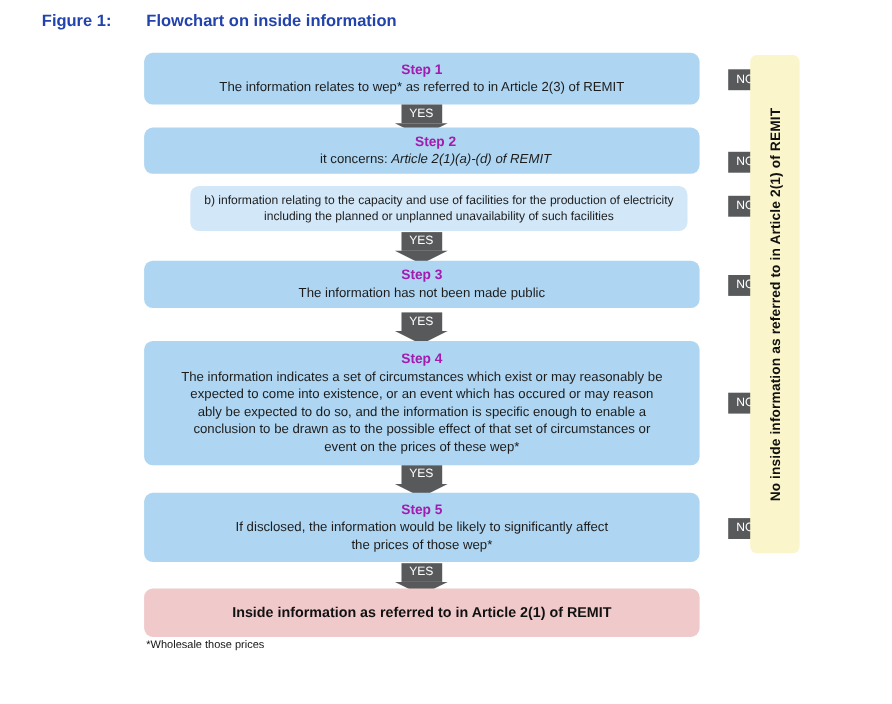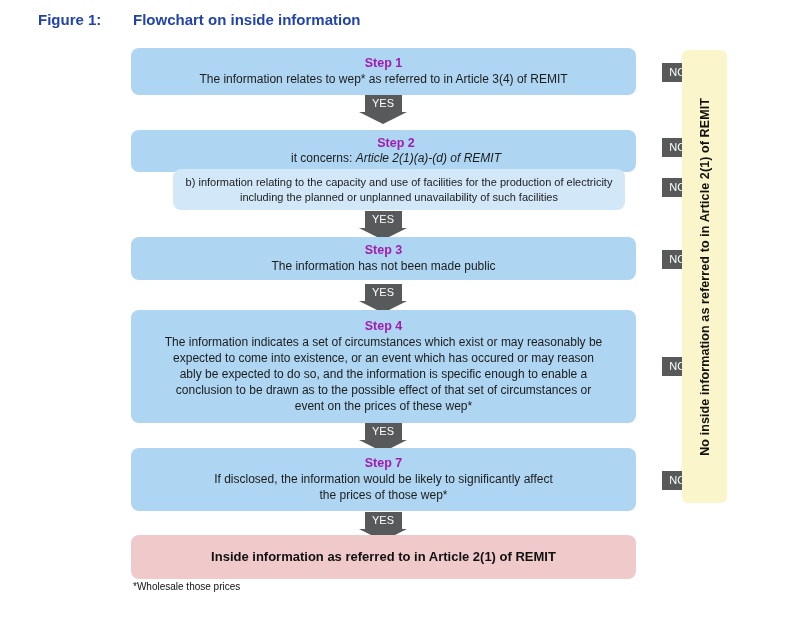--- a/index.html
+++ b/index.html
@@ -30,21 +30,21 @@
     background: #aed5f1; border-radius: 8px;
     display: flex; flex-direction: column; justify-content: center;
     text-align: center; padding: 2px 10px;
     color: #1c1c1c;
   }
   .box-title { font-weight: 700; font-size: 12.5px; line-height: 1.32; color: #a21caf; }
   .box-body  { font-size: 12px; line-height: 1.33; white-space: pre-line; }
   .italic    { font-style: italic; }
 
   .s1 { top: 48px;  height: 47px; }
-  .s2 { top: 130px; height: 42px; padding-left: 35px; }
+  .s2 { top: 116px; height: 42px; padding-left: 35px; }
   .sub {
     left: 173px; width: 452px; top: 169px; height: 41px;
     background: #d2e7f8; border-radius: 8px;
   }
   .sub .box-body { font-size: 11px; white-space: normal; line-height: 1.3; }
   .s3 { top: 237px; height: 43px; }
   .s4 { top: 310px; height: 113px; }
   .s5 { top: 448px; height: 63px; }
 
   .outcome {
@@ -125,21 +125,21 @@
 </head>
 <body>
 
 <div id="canvas">
 
   <div class="fig-label">Figure 1:</div>
   <div class="fig-title">Flowchart on inside information</div>
 
   <div class="box s1">
     <div class="box-title">Step 1</div>
-    <div class="box-body">The information relates to wep* as referred to in Article 3(4) of REMIT</div>
+    <div class="box-body">The information relates to wep* as referred to in Article 2(3) of REMIT</div>
   </div>
   <div class="yes-arrow y1">
     <div class="yes-rect">YES</div>
     <div class="yes-tri"></div>
   </div>
   <div class="no-arrow n1">
     <div class="no-rect">NO</div>
     <div class="no-tri"></div>
   </div>
 
@@ -188,21 +188,21 @@
   <div class="no-arrow n4">
     <div class="no-rect">NO</div>
     <div class="no-tri"></div>
   </div>
   <div class="yes-arrow y4">
     <div class="yes-rect">YES</div>
     <div class="yes-tri"></div>
   </div>
 
   <div class="box s5">
-    <div class="box-title">Step 7</div>
+    <div class="box-title">Step 5</div>
     <div class="box-body">If disclosed, the information would be likely to significantly affect
 the prices of those wep*</div>
   </div>
   <div class="no-arrow n5">
     <div class="no-rect">NO</div>
     <div class="no-tri"></div>
   </div>
   <div class="yes-arrow y5">
     <div class="yes-rect">YES</div>
     <div class="yes-tri"></div>

